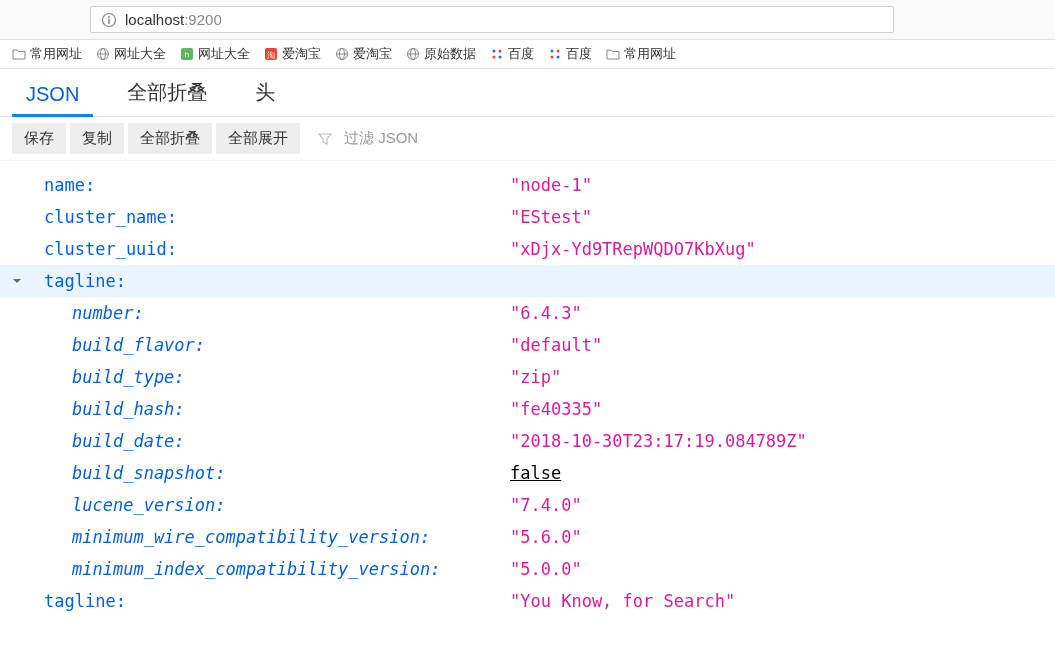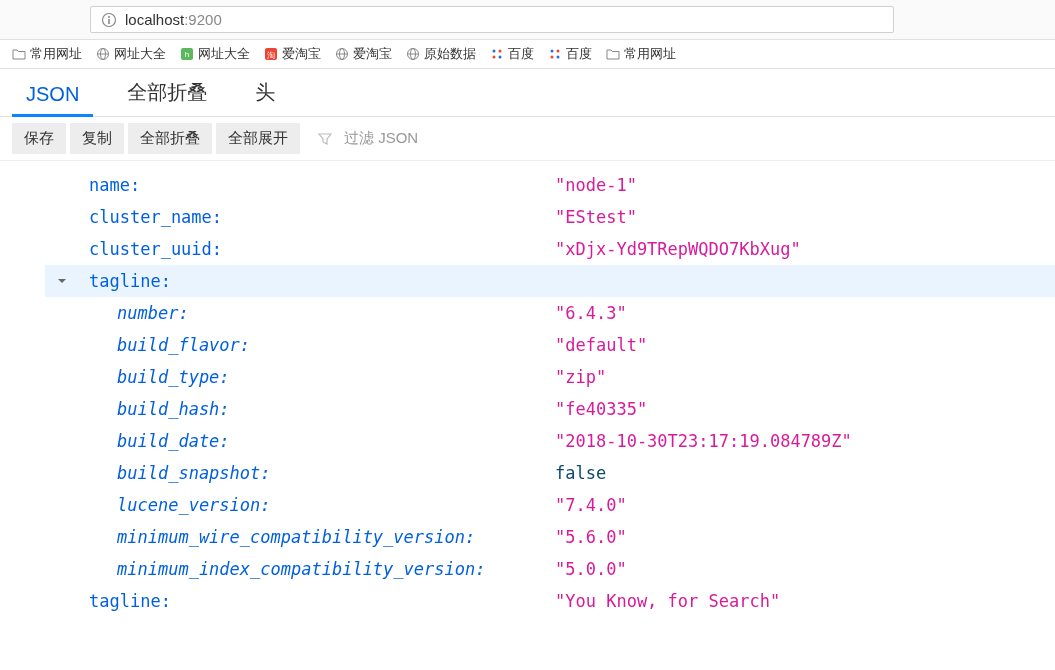--- a/index.html
+++ b/index.html
@@ -97,36 +97,35 @@
       gap: 12px;
       padding: 4px 10px;
       color: #999;
       font-size: 15px;
       margin-left: 4px;
     }
     .json-pane {
       padding: 8px 0;
       font-family: Consolas, monospace;
       font-size: 17px;
-      margin-left: 45px;
     }
     .json-row {
       display: flex;
       align-items: center;
       padding: 6px 0 6px 12px;
     }
     .json-row.hl { background: #eaf4ff; }
     .expand-w { width: 18px; display: inline-flex; align-items: center; color: #666; }
     .key-cell { display: flex; align-items: center; width: 480px; }
     .indent1 { padding-left: 14px; }
     .indent2 { padding-left: 42px; font-style: italic; }
     .key { color: #0060df; cursor: pointer; white-space: pre; }
     .colon { color: #0060df; }
     .val-str { color: #d81b9a; white-space: pre; }
-    .val-bool { color: #0c4a6e; white-space: pre; }
+    .val-bool { color: #000000; white-space: pre; text-decoration: underline; }
     svg { display: block; }
   </style>
 </head>
 <body>
 
 <div class="addr-bar">
   <div class="url-box">
     <span class="info-icon">
       <svg width="16" height="16" viewBox="0 0 16 16">
           <circle cx="8" cy="8" r="6.5" fill="none" stroke="#888" stroke-width="1.2"></circle>

